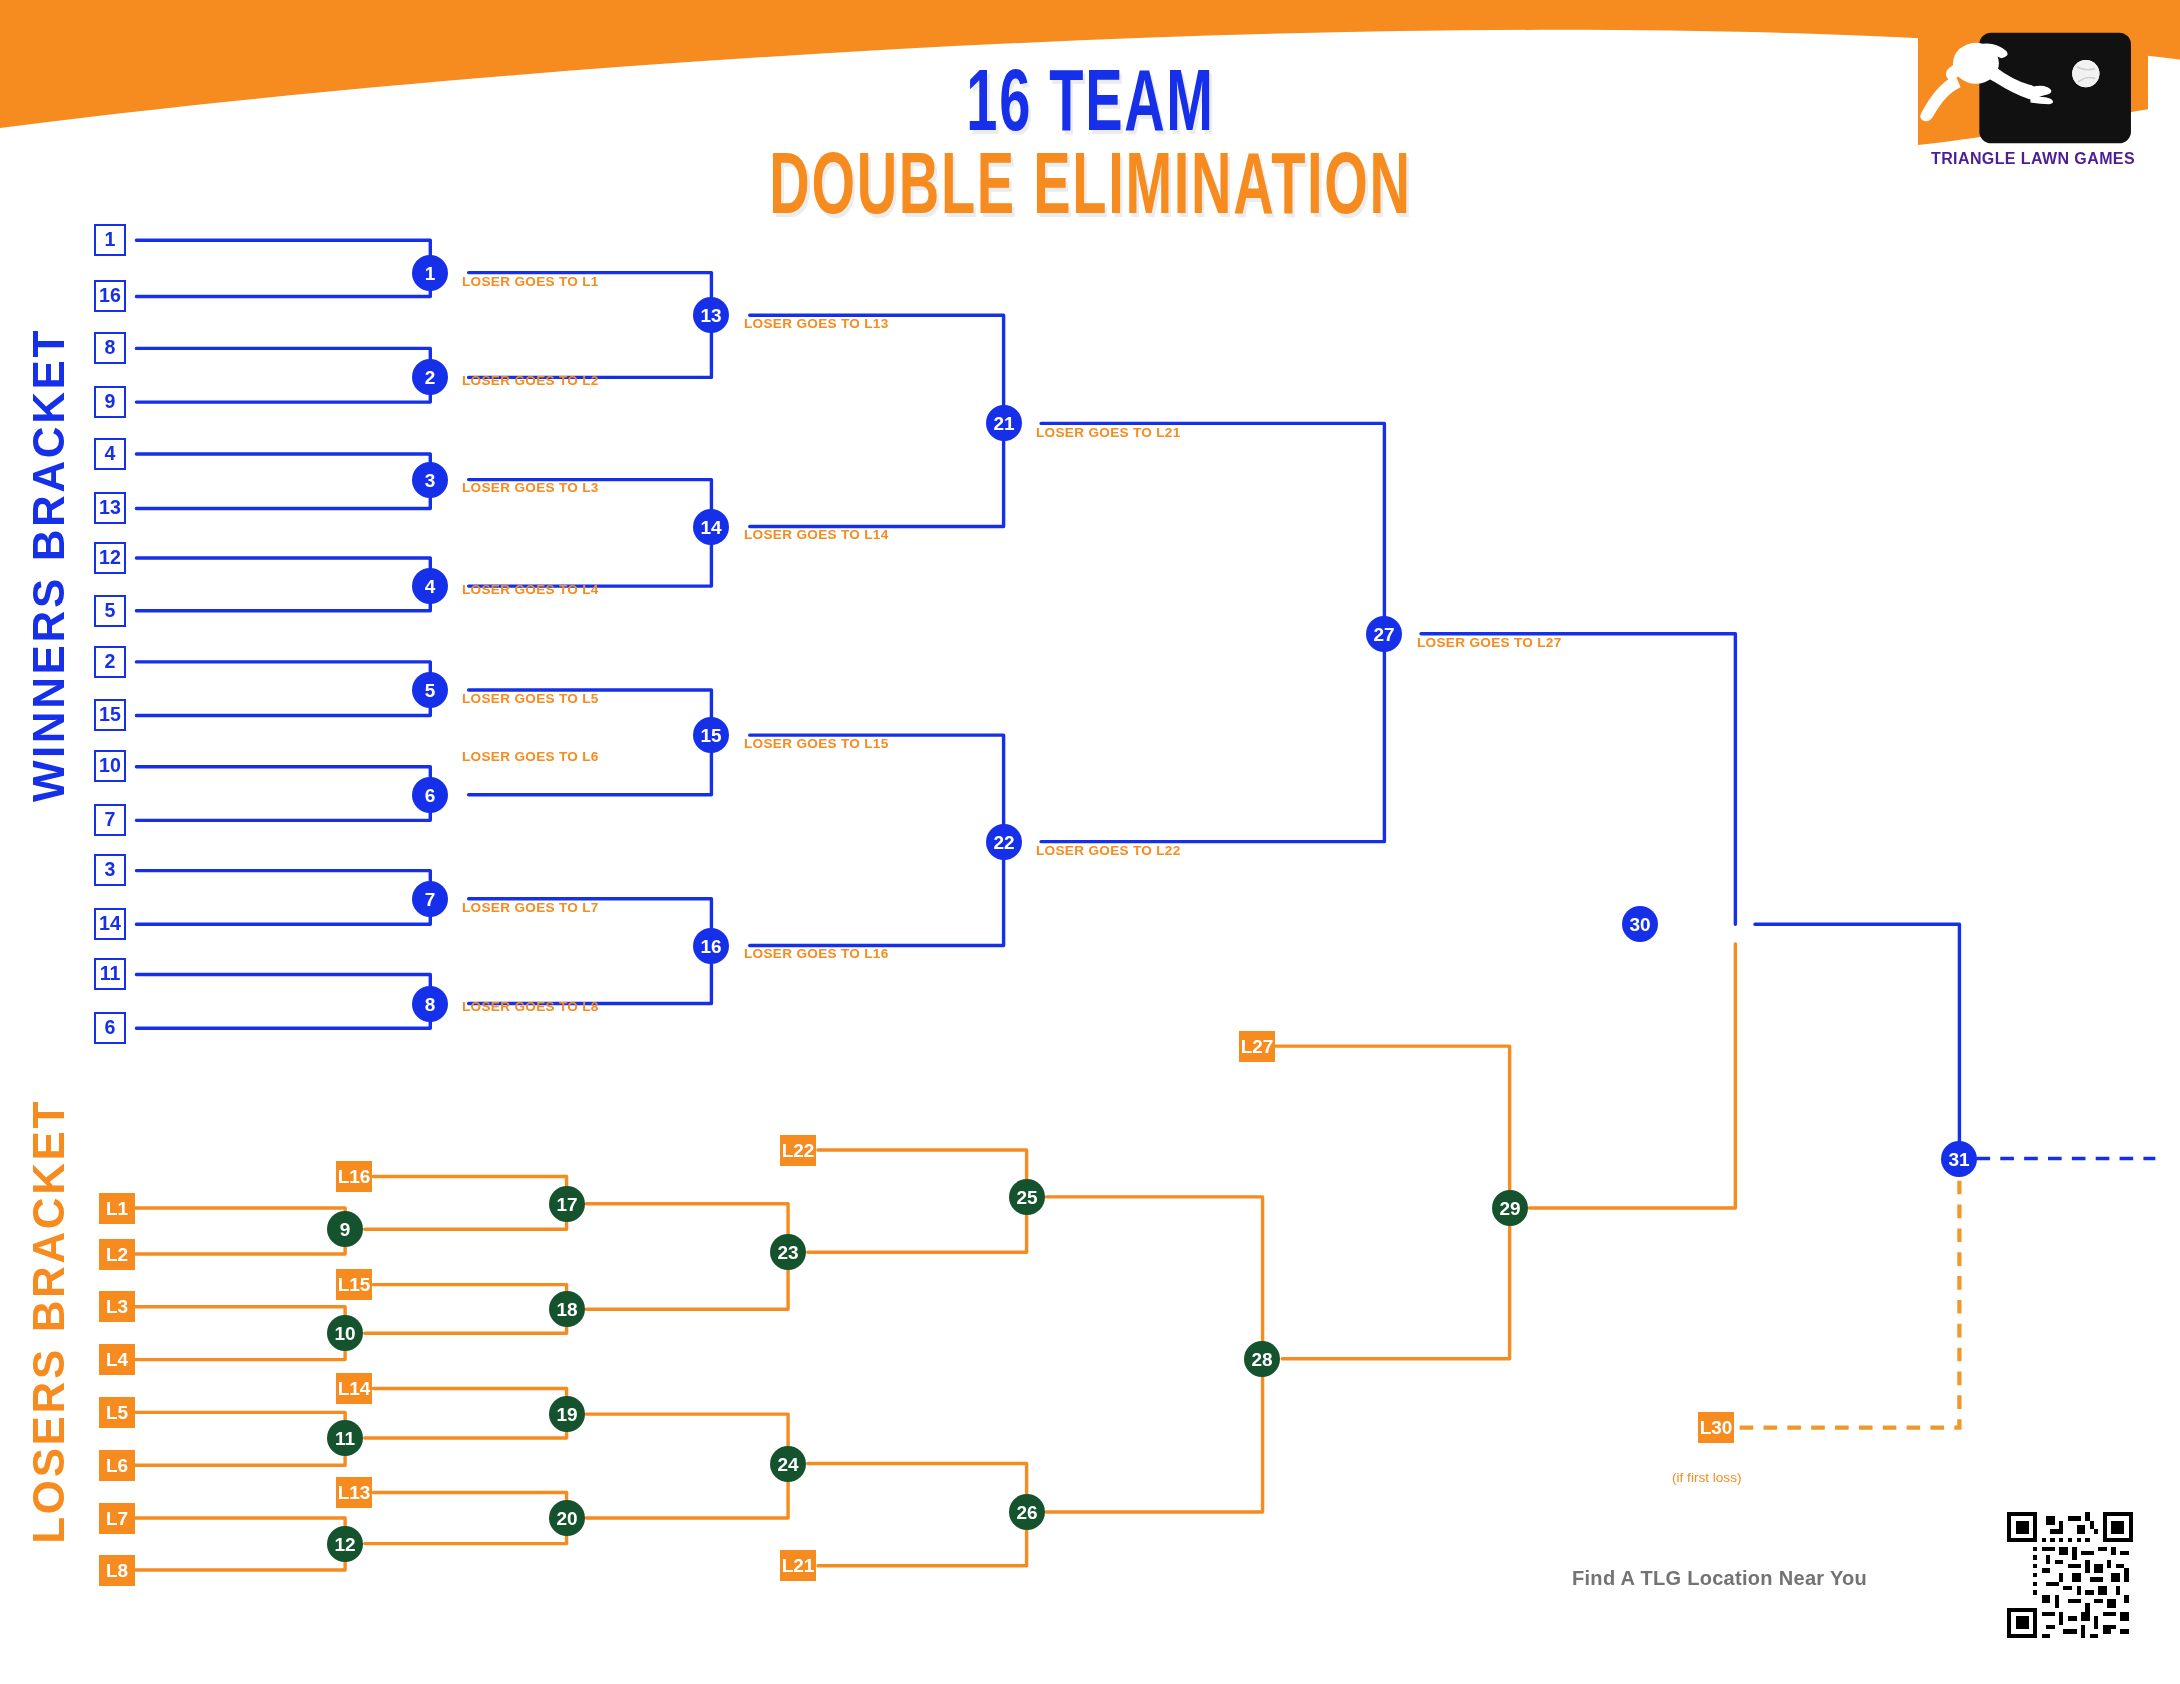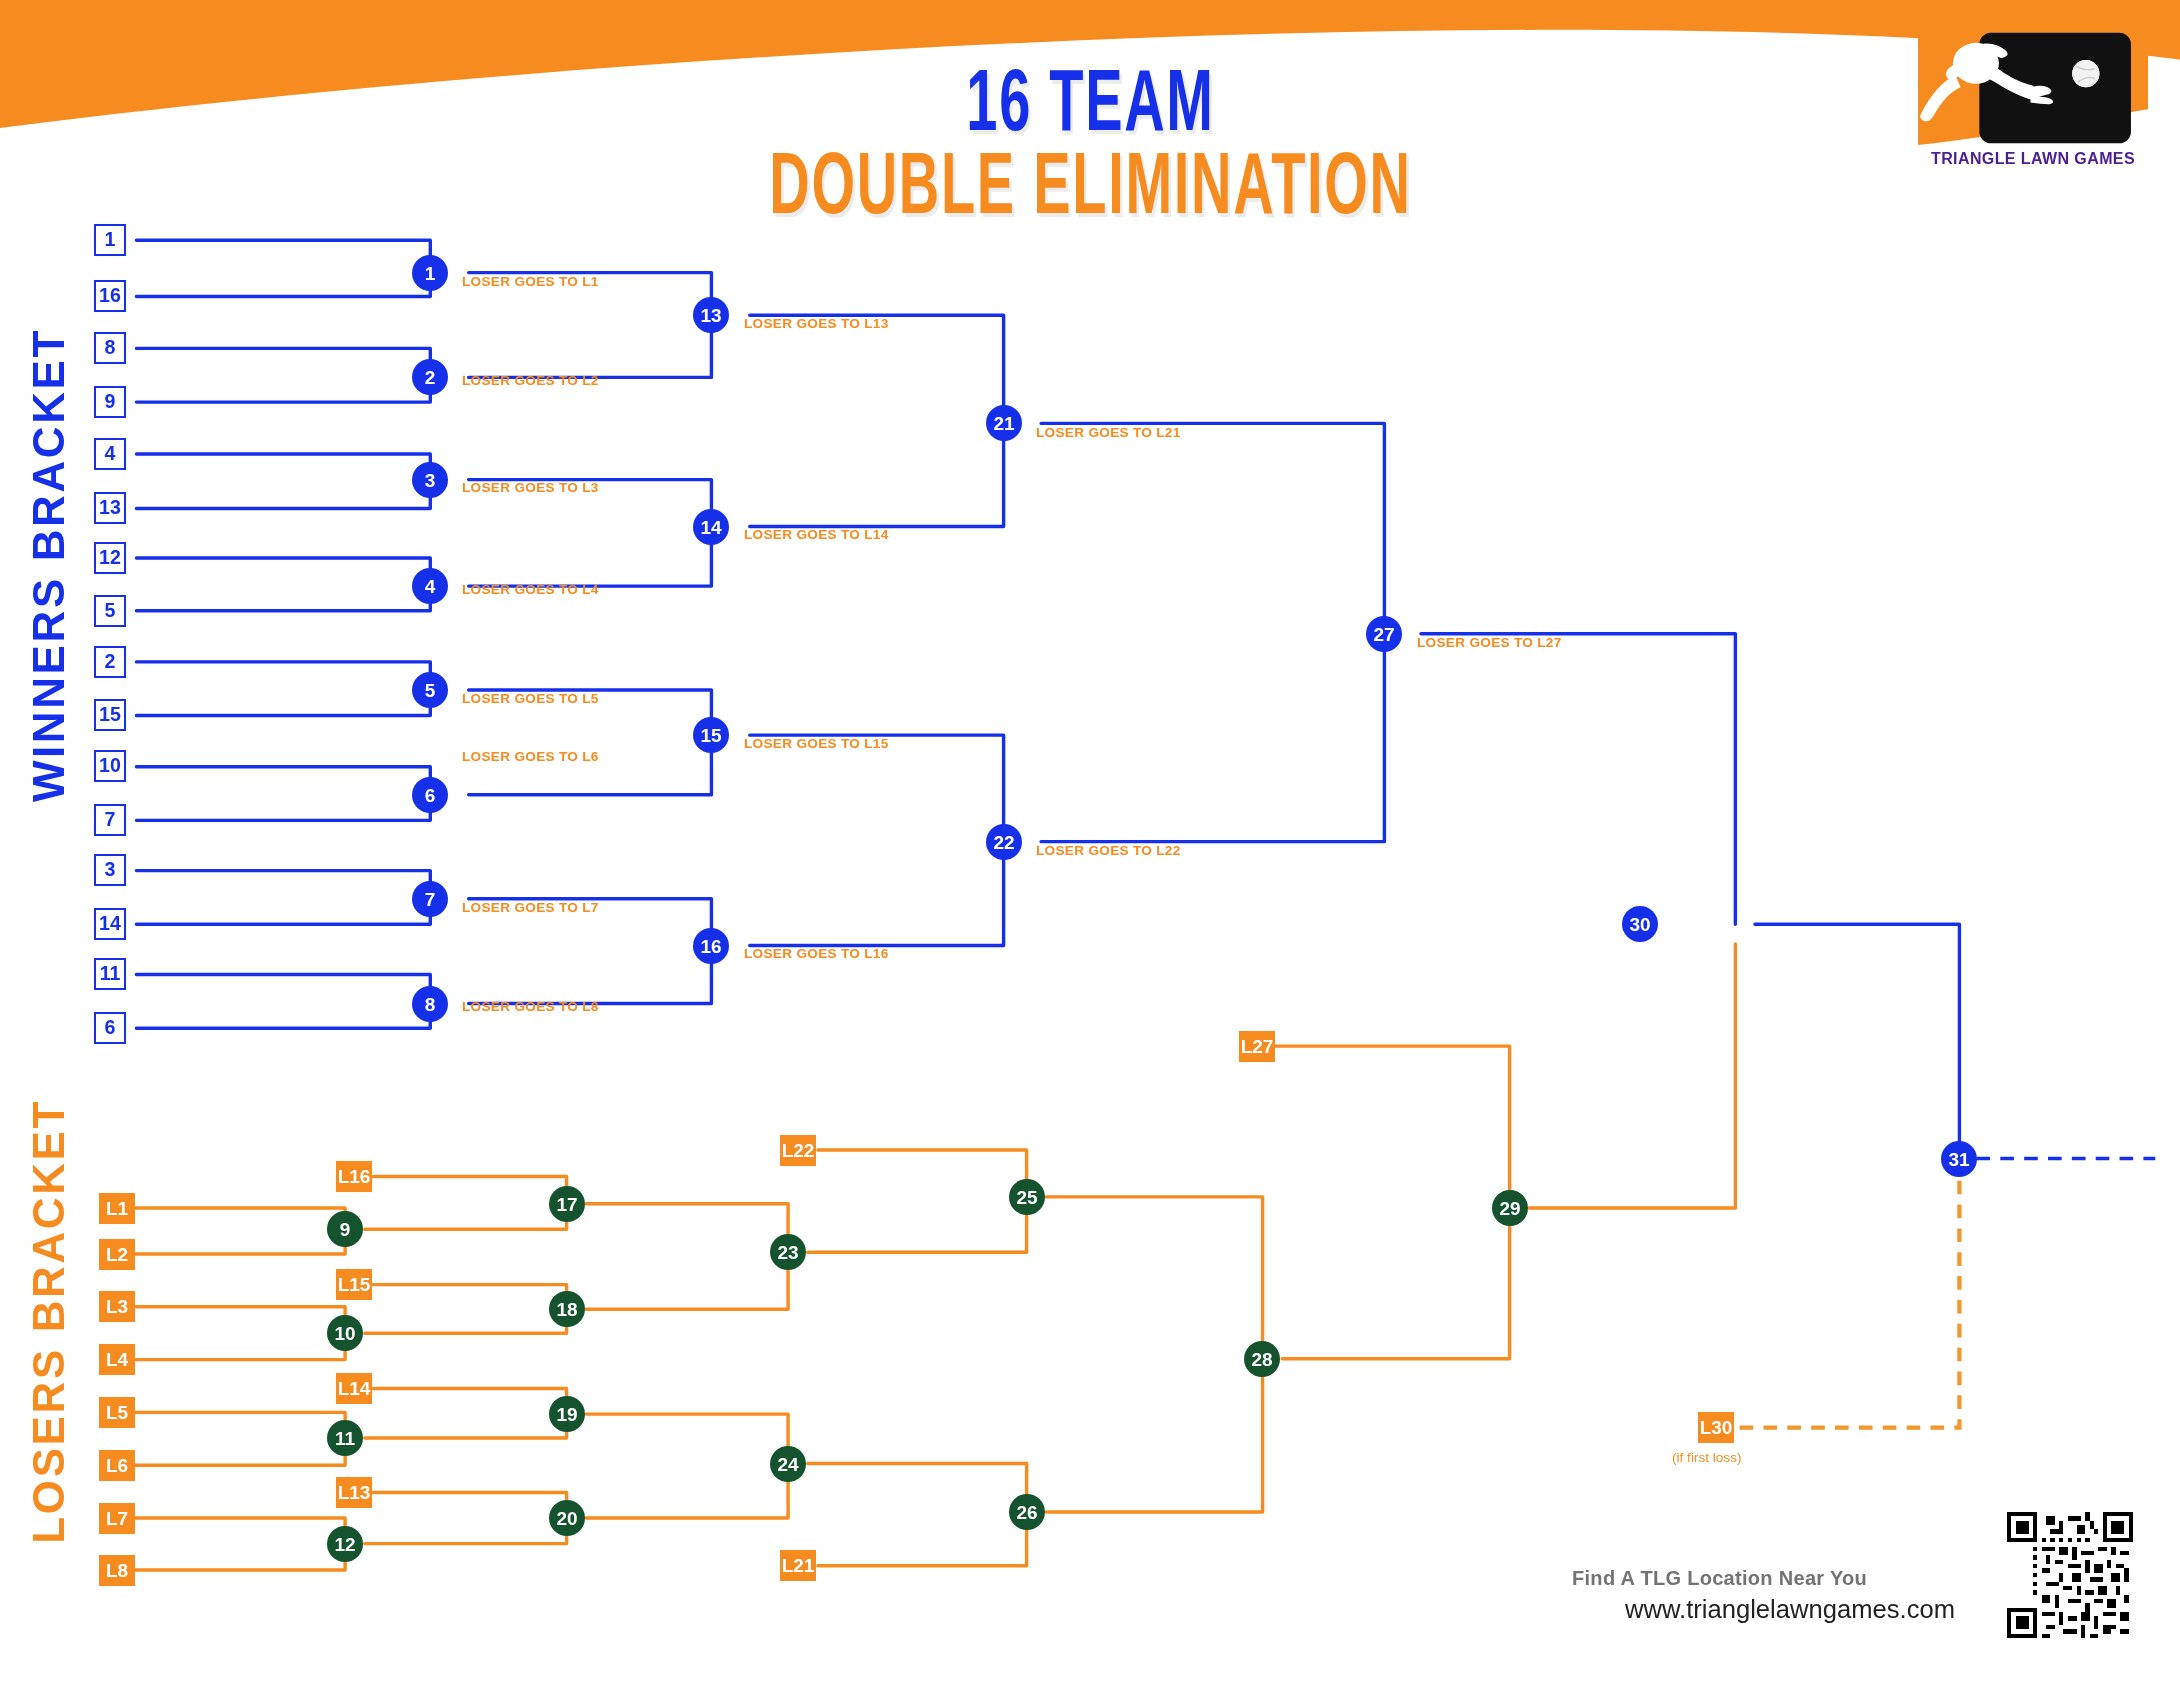--- a/index.html
+++ b/index.html
@@ -103,20 +103,21 @@
     font-size:13.6px; font-weight:bold;
     color:#f68b1f;
     letter-spacing:0.3px;
     white-space:nowrap;
   }
   .small-note {
     position:absolute;
     font-size:13.6px;
     color:#f68b1f;
     white-space:nowrap;
+    margin-top:20px;
   }
   
   #footer { position:absolute; left:1572px; top:1567px; width:596px; }
   #footer-head {
     font-size:20px; font-weight:bold; color:#737373;
     text-align:left; letter-spacing:0.3px;
   }
   #footer-url {
     font-size:25.6px; color:#222; text-align:left; margin-top:5.1px;
     padding-left:53px;
@@ -353,21 +354,20 @@
 <div class="node l" style="left:1009px; top:1494px">26</div>
 
 <div class="node l" style="left:1244px; top:1341px">28</div>
 <div class="node l" style="left:1492px; top:1190px">29</div>
 
 <div class="seed l" style="left:1698px; top:1412px">L30</div>
 <div class="small-note" style="left:1672px; top:1450px">(if first loss)</div>
 
 <div id="footer">
   <div id="footer-head">Find A TLG Location Near You</div>
-  <div id="footer-url">www.trianglelawngames.com</div>
 </div>
 
 <svg id="qr" viewBox="0 0 29 29" shape-rendering="crispEdges">
   <rect width="29" height="29" fill="#ffffff"></rect>
   <g fill="#000000">
 
     <rect x="0" y="0" width="7" height="1"></rect>
       <rect x="0" y="6" width="7" height="1"></rect>
     <rect x="0" y="0" width="1" height="7"></rect>
       <rect x="6" y="0" width="1" height="7"></rect>

